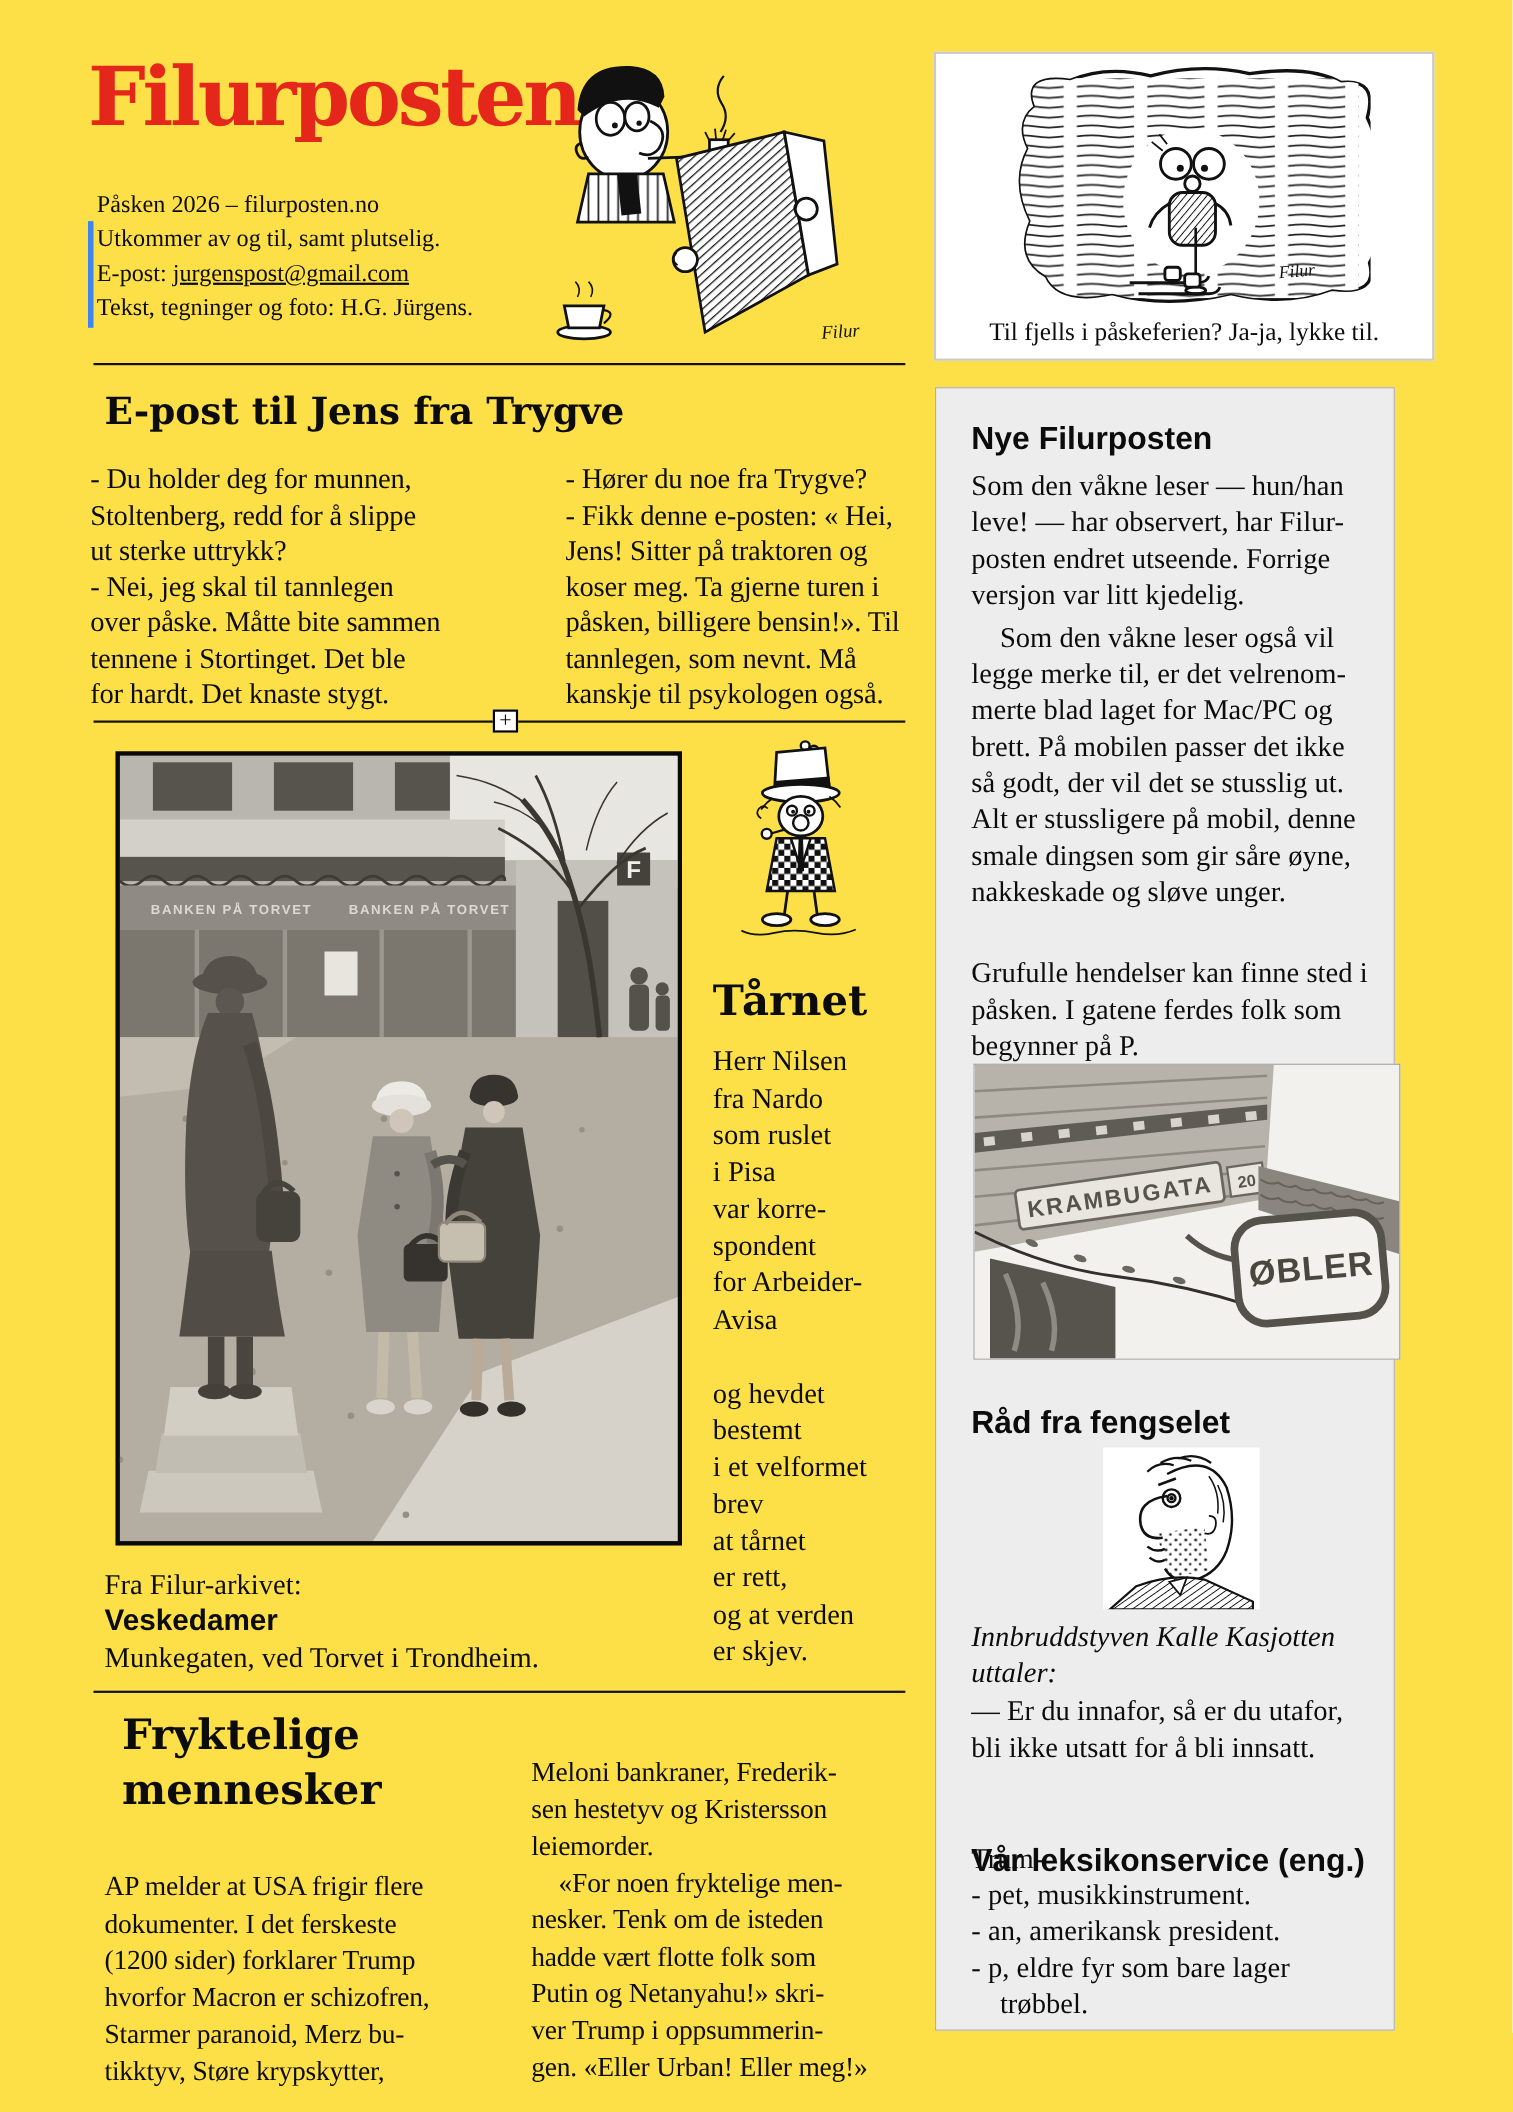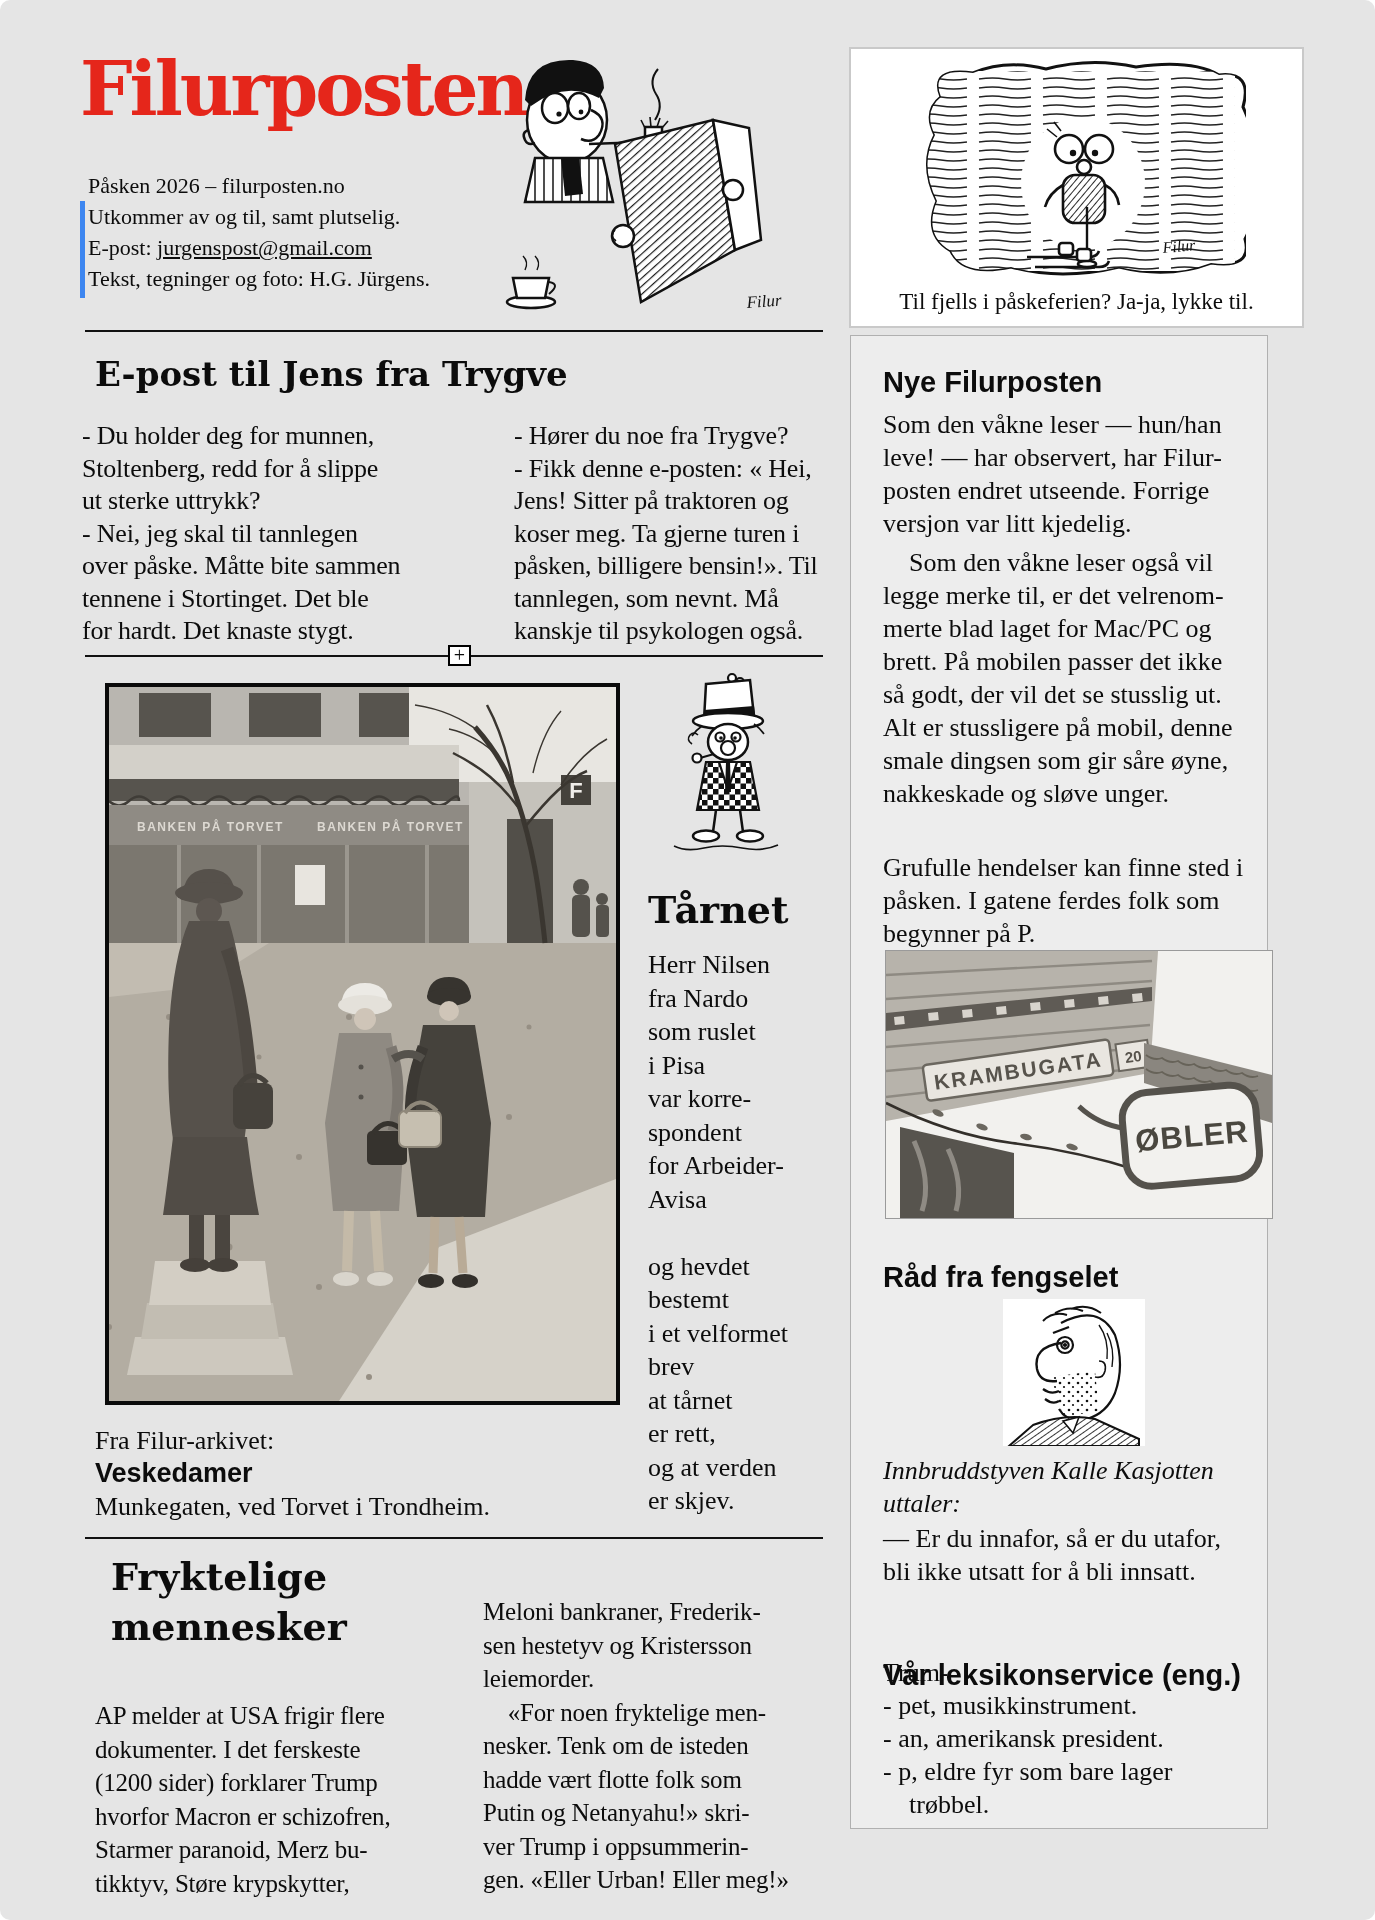--- a/index.html
+++ b/index.html
@@ -1,17 +1,17 @@
 <!DOCTYPE html>
 <html lang="no" style="--accent-red: #e5261b; --accent-blue: #3d86f0; --sidebar-bg: #ededed;"><head>
 <meta charset="utf-8">
 <style>
   html,body{margin:0;padding:0;background:#ffffff;}
-  .page{position:relative;width:1375px;height:1920px;background:#e5e5e5;overflow:hidden;
-        font-family:"Liberation Serif",serif;color:#0c0c0c;border-radius:10px;}
+  .page{position:relative;width:1375px;height:1920px;background:#fde047;overflow:hidden;
+        font-family:"Liberation Serif",serif;color:#0c0c0c;}
   .abs{position:absolute;}
 
   
   .mast-title{left:80px;top:52px;font-family:"DejaVu Serif",serif;font-weight:bold;
               font-size:74px;letter-spacing:-3px;color:var(--accent-red,#e5261b);line-height:1;}
   .mast-info{left:88px;top:170px;font-size:22px;line-height:31px;}
   .mast-info .line{display:block;}
   .mast-blue-bar{left:80px;top:201px;width:5px;height:97px;background:var(--accent-blue,#3d86f0);}
   .email-link{text-decoration:underline;margin-top:26px;}
   .mast-rule{left:85px;top:330px;width:738px;height:2px;background:#111;}
@@ -36,21 +36,21 @@
   .dandy{left:658px;top:668px;}
 
   .tower-h{left:648px;top:885px;}
   .tower-body{left:648px;top:948px;width:175px;font-size:26px;line-height:33.5px;white-space:pre-line;}
 
   .cap-line1{left:95px;top:1426px;font-size:26px;}
   .cap-line2{left:95px;top:1458px;font-family:"Liberation Sans",sans-serif;font-weight:bold;font-size:27px;}
   .cap-line3{left:95px;top:1492px;font-size:26px;}
 
   
-  .sidebar{left:850px;top:335px;width:418px;height:1494px;background:var(--sidebar-bg,#ededed);
+  .sidebar{left:850px;top:352px;width:418px;height:1494px;background:var(--sidebar-bg,#ededed);
            border:1px solid #b0b0b0;box-sizing:border-box;}
   .sb{position:absolute;left:32px;width:396px;}
   .sb-h{font-family:"Liberation Sans",sans-serif;font-weight:bold;font-size:29px;}
   .sb-p{font-size:26px;line-height:33px;white-space:pre-line;}
   .sb-italic{font-style:italic;}
   .sb-photo{left:34px;top:614px;border:1px solid #9a9a9a;background:#fff;line-height:0;}
   .sb-face{left:152px;top:963px;background:#fff;line-height:0;}
 
   svg{display:block;}
   .sig{font-family:"Liberation Serif",serif;font-style:italic;}

